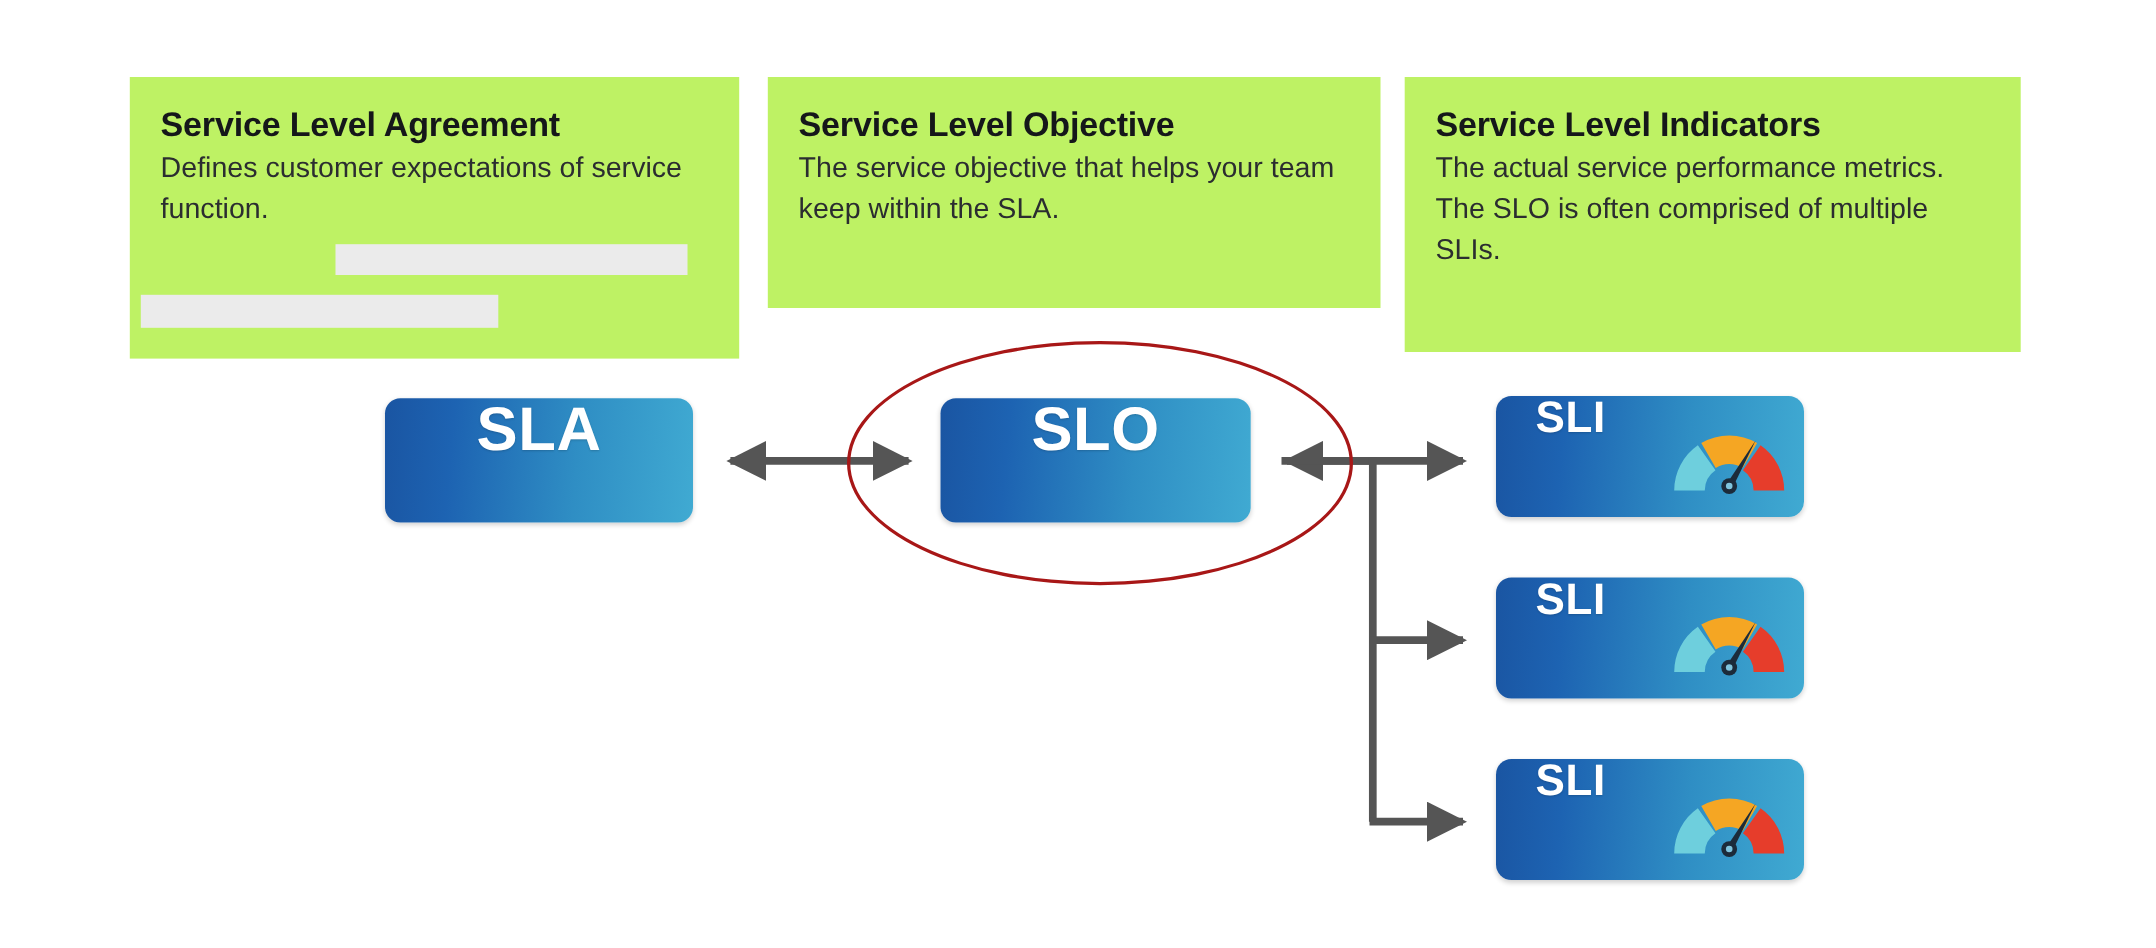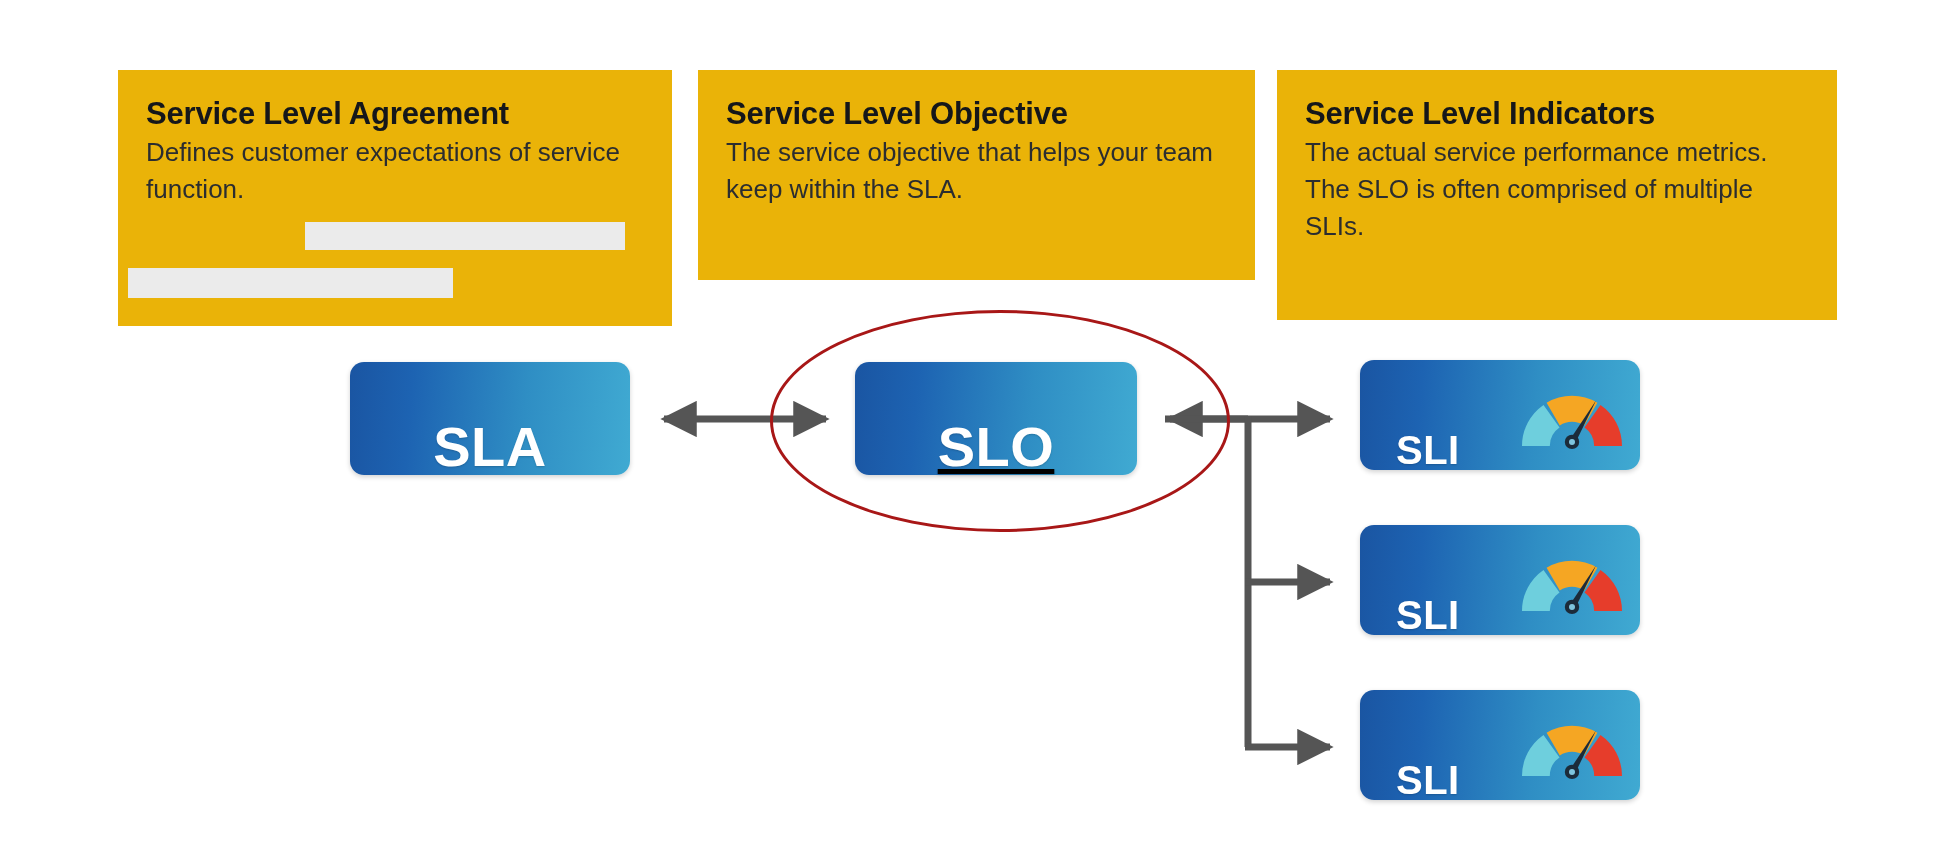--- a/index.html
+++ b/index.html
@@ -15,21 +15,21 @@
     position: relative;
     width: 1960px;
     height: 862px;
     background: #ffffff;
     overflow: hidden;
   }
 
   
   .card {
     position: absolute;
-    background: #eab308;
+    background: #bef264;
     box-sizing: border-box;
     padding: 26px 28px 18px 28px;
   }
   .card-title {
     font-size: 31px;
     font-weight: bold;
     color: #15171a;
     line-height: 1.16;
     letter-spacing: -0.2px;
     margin: 0 0 2px 0;
@@ -54,39 +54,38 @@
   #redact-1 { left: 305px; top: 222px; width: 320px; height: 28px; }
   #redact-2 { left: 128px; top: 268px; width: 325px; height: 30px; }
 
   
   .gbox {
     position: absolute;
     border-radius: 14px;
     background: linear-gradient(95deg, #1a55a2 0%, #1d63b2 22%, #2f8ec4 62%, #40aad2 100%);
     box-shadow: 0 2px 5px rgba(0,0,0,0.18);
     display: flex;
-    align-items: flex-end;
+    align-items: flex-start;
     box-sizing: border-box;
   }
   .gbox-label {
     color: #ffffff;
     font-weight: bold;
     font-size: 56px;
     letter-spacing: 0.5px;
     line-height: 1;
     text-shadow: 0 1px 2px rgba(0,0,0,0.18);
   }
   #box-sla {
     left: 350px; top: 362px; width: 280px; height: 113px;
     justify-content: center;
   }
   #box-slo {
     left: 855px; top: 362px; width: 282px; height: 113px;
     justify-content: center;
-    text-decoration: underline;
   }
   .box-sli {
     width: 280px; height: 110px;
     justify-content: flex-start;
     padding-left: 36px;
   }
   #box-sli-1 { left: 1360px; top: 360px; }
   #box-sli-2 { left: 1360px; top: 525px; }
   #box-sli-3 { left: 1360px; top: 690px; }
   .box-sli .gbox-label { font-size: 40px; }

